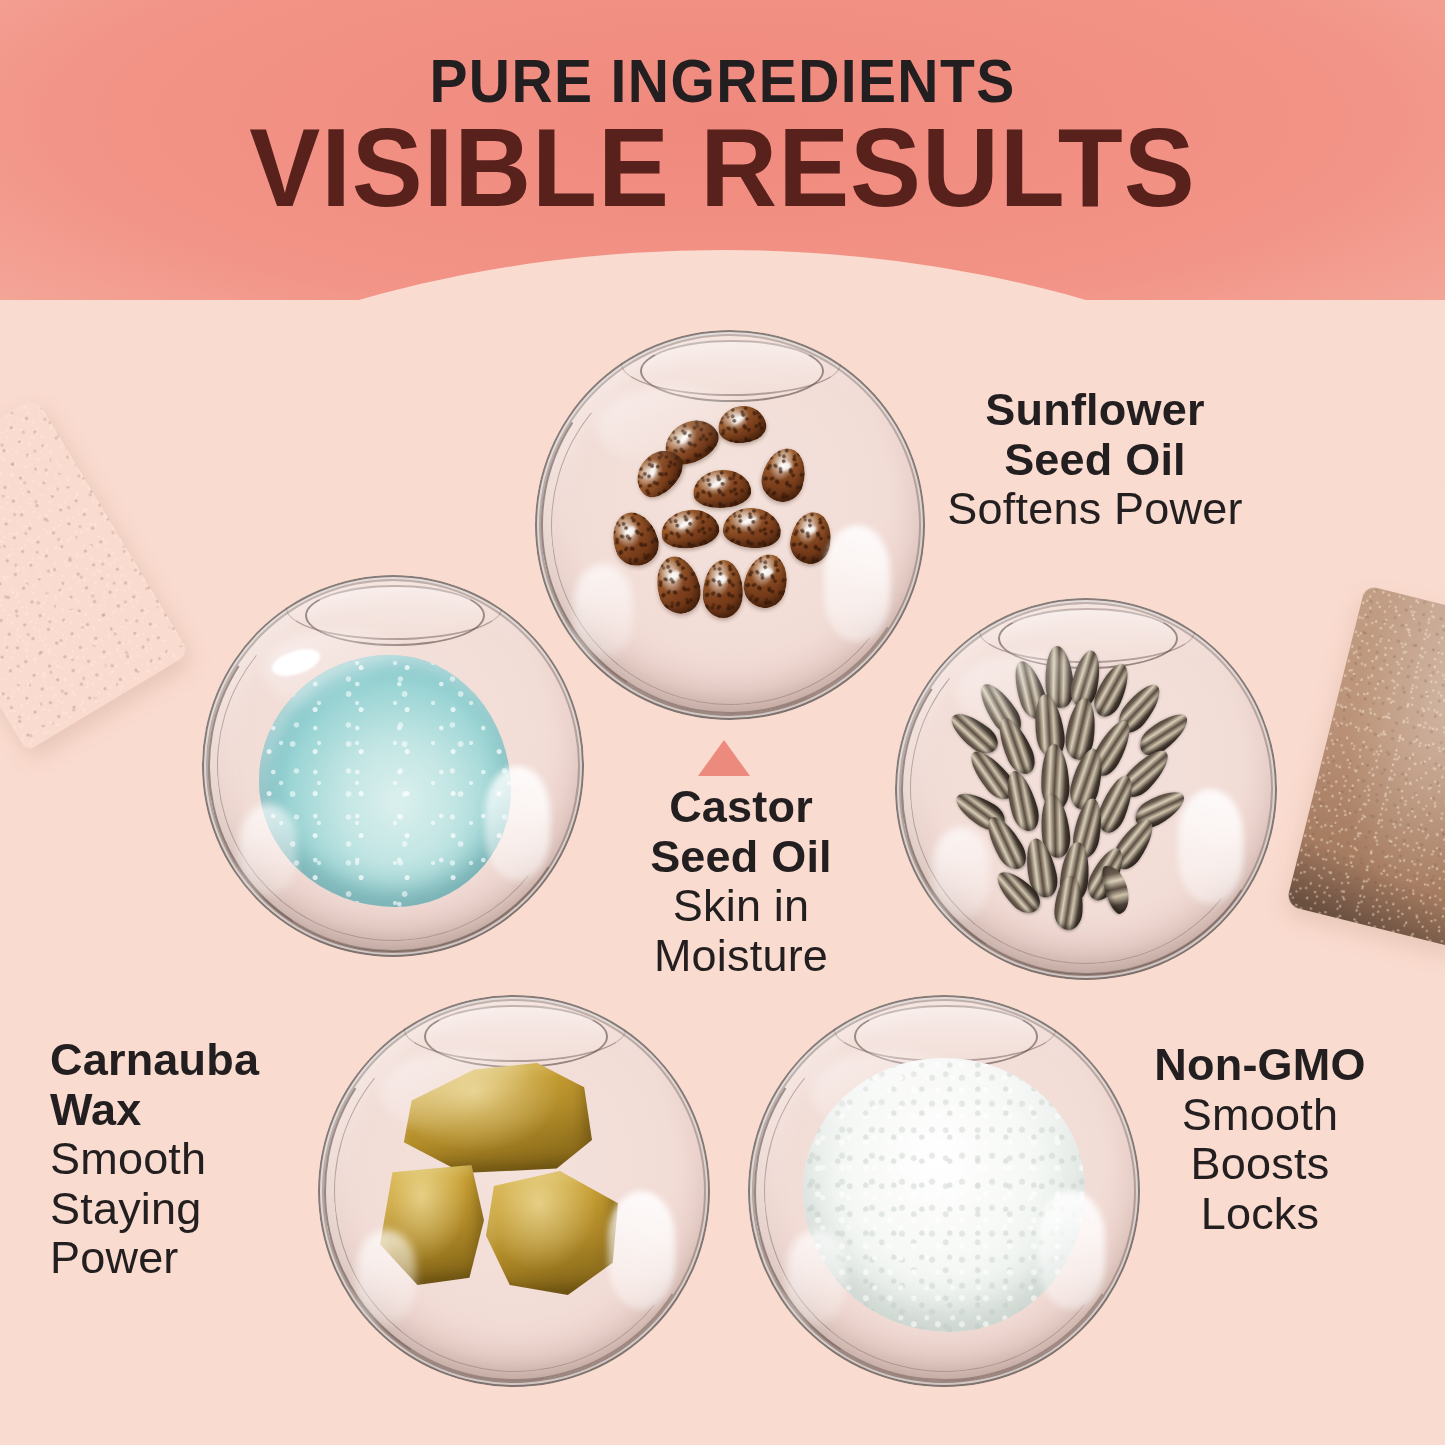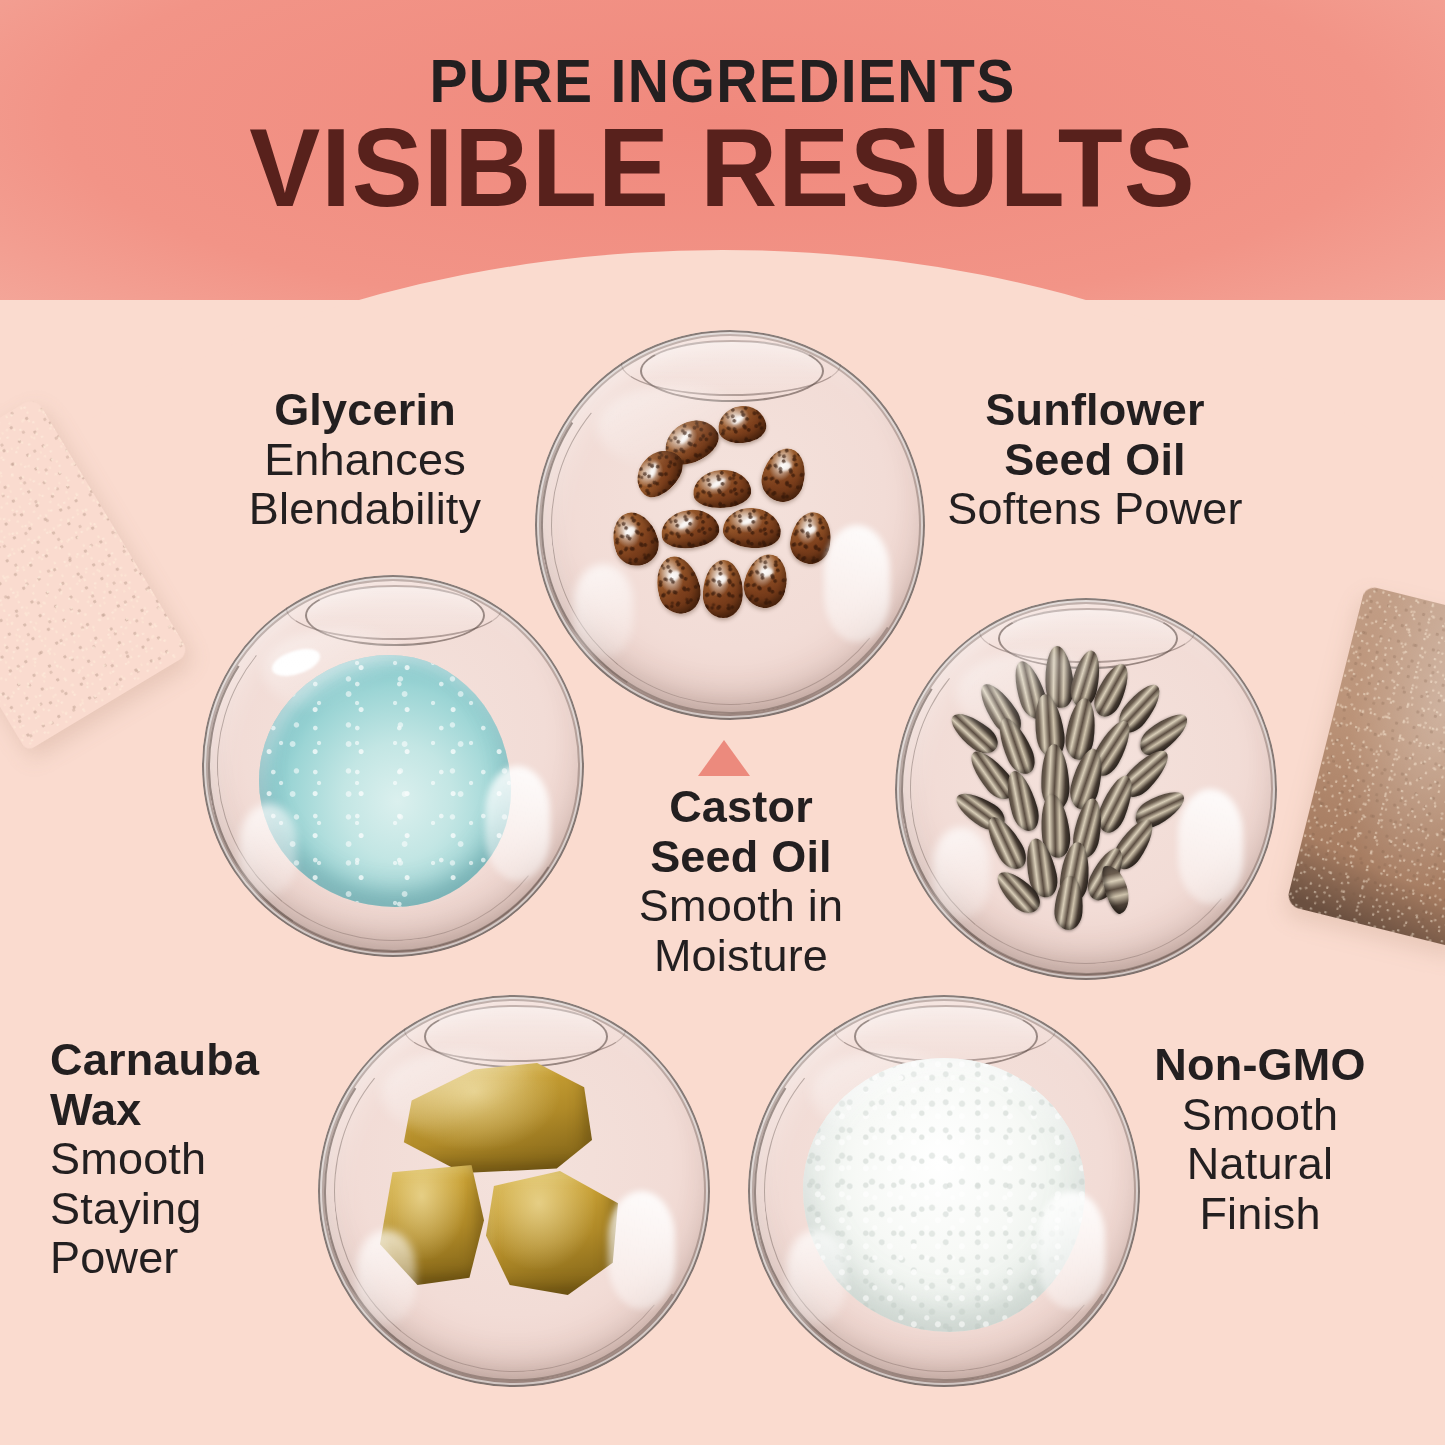--- a/index.html
+++ b/index.html
@@ -390,47 +390,42 @@
     <div class="content">
       <div class="powder"></div>
     </div>
     <div class="hl-top"></div>
     <div class="hl-br"></div>
     <div class="hl-bl"></div>
   </div>
 
   <div class="pointer"></div>
 
-  <div class="label lbl-glycerin">
-    <span class="ttl">Glycerin</span>
-    <span class="dsc">Enhances</span>
-    <span class="dsc">Blendability</span>
-  </div>
 
   <div class="label lbl-sunflower">
     <span class="ttl">Sunflower</span>
     <span class="ttl">Seed Oil</span>
     <span class="dsc">Softens Power</span>
   </div>
 
   <div class="label lbl-castor">
     <span class="ttl">Castor</span>
     <span class="ttl">Seed Oil</span>
-    <span class="dsc">Smooth in</span>
+    <span class="dsc">Skin in</span>
     <span class="dsc">Moisture</span>
   </div>
 
   <div class="label lbl-carnauba">
     <span class="ttl">Carnauba</span>
     <span class="ttl">Wax</span>
     <span class="dsc">Smooth</span>
     <span class="dsc">Staying</span>
     <span class="dsc">Power</span>
   </div>
 
   <div class="label lbl-nongmo">
     <span class="ttl">Non-GMO</span>
     <span class="dsc">Smooth</span>
-    <span class="dsc">Natural</span>
-    <span class="dsc">Finish</span>
+    <span class="dsc">Boosts</span>
+    <span class="dsc">Locks</span>
   </div>
 
 </div>
 
 </body></html>

